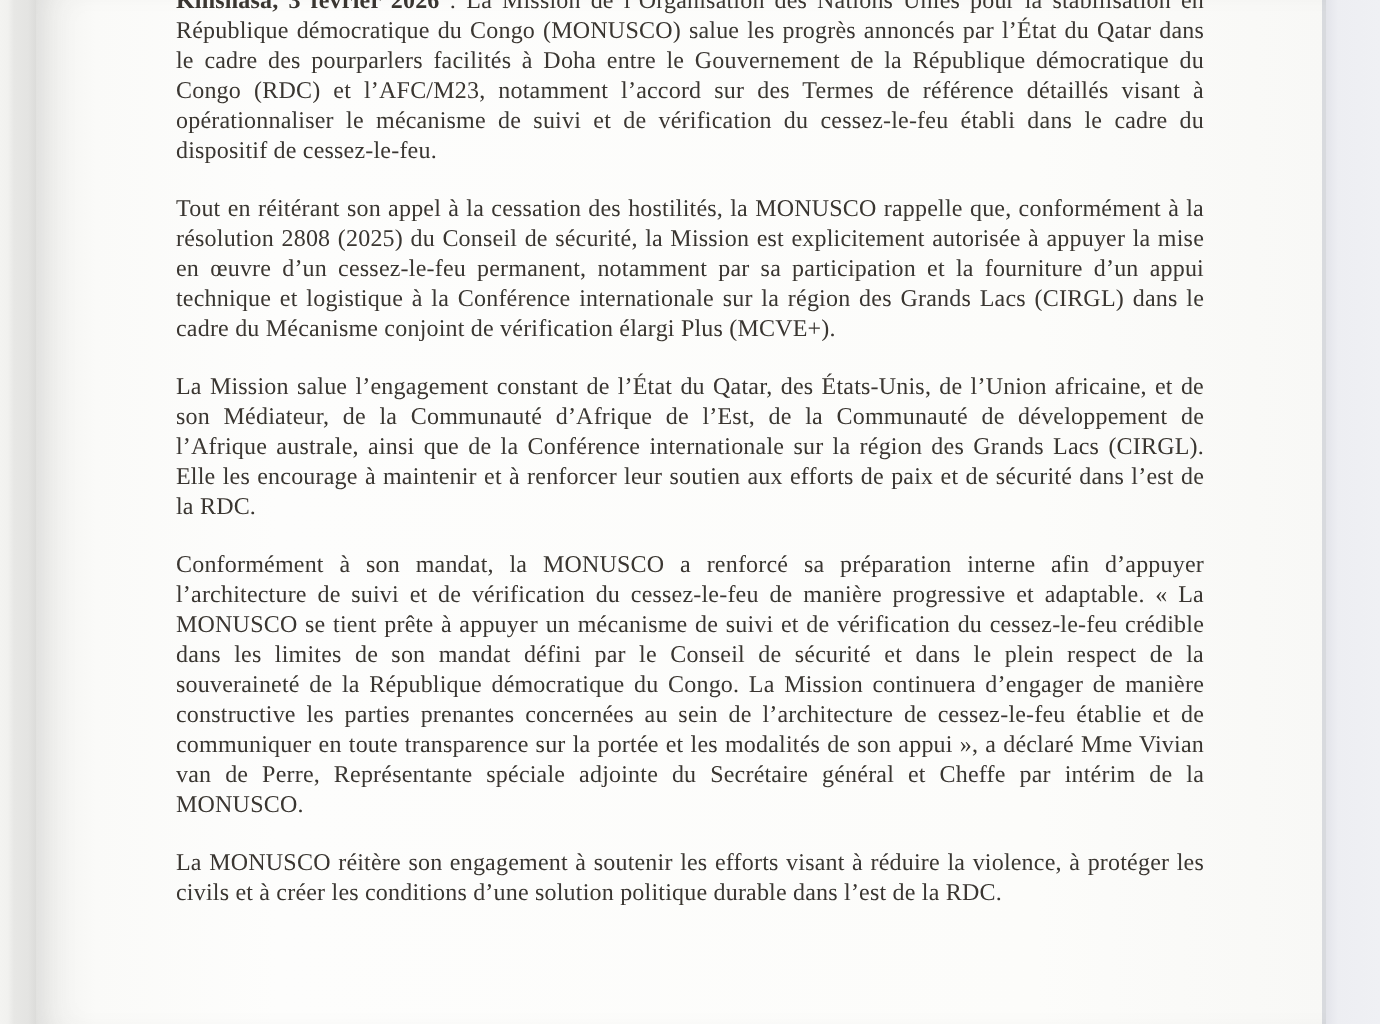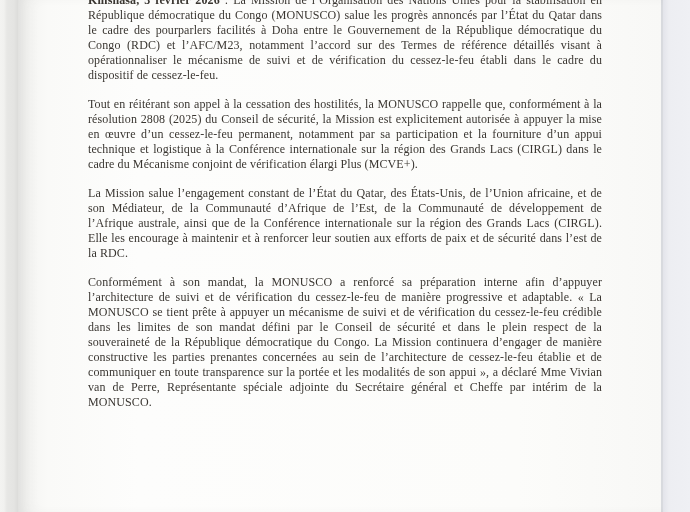--- a/index.html
+++ b/index.html
@@ -59,16 +59,17 @@
 <body>
 
 <div class="scene">
   <div class="strip-left"></div>
   <div class="paper">
     <div class="text-block">
       <p><strong class="dateline">Kinshasa, 3 février 2026</strong><span> : </span><span>La Mission de l’Organisation des Nations Unies pour la stabilisation en République démocratique du Congo (MONUSCO) salue les progrès annoncés par l’État du Qatar dans le cadre des pourparlers facilités à Doha entre le Gouvernement de la République démocratique du Congo (RDC) et l’AFC/M23, notamment l’accord sur des Termes de référence détaillés visant à opérationnaliser le mécanisme de suivi et de vérification du cessez-le-feu établi dans le cadre du dispositif de cessez-le-feu.</span></p>
       <p>Tout en réitérant son appel à la cessation des hostilités, la MONUSCO rappelle que, conformément à la résolution 2808 (2025) du Conseil de sécurité, la Mission est explicitement autorisée à appuyer la mise en œuvre d’un cessez-le-feu permanent, notamment par sa participation et la fourniture d’un appui technique et logistique à la Conférence internationale sur la région des Grands Lacs (CIRGL) dans le cadre du Mécanisme conjoint de vérification élargi Plus (MCVE+).</p>
       <p>La Mission salue l’engagement constant de l’État du Qatar, des États-Unis, de l’Union africaine, et de son Médiateur, de la Communauté d’Afrique de l’Est, de la Communauté de développement de l’Afrique australe, ainsi que de la Conférence internationale sur la région des Grands Lacs (CIRGL). Elle les encourage à maintenir et à renforcer leur soutien aux efforts de paix et de sécurité dans l’est de la RDC.</p>
       <p>Conformément à son mandat, la MONUSCO a renforcé sa préparation interne afin d’appuyer l’architecture de suivi et de vérification du cessez-le-feu de manière progressive et adaptable. « La MONUSCO se tient prête à appuyer un mécanisme de suivi et de vérification du cessez-le-feu crédible dans les limites de son mandat défini par le Conseil de sécurité et dans le plein respect de la souveraineté de la République démocratique du Congo. La Mission continuera d’engager de manière constructive les parties prenantes concernées au sein de l’architecture de cessez-le-feu établie et de communiquer en toute transparence sur la portée et les modalités de son appui », a déclaré Mme Vivian van de Perre, Représentante spéciale adjointe du Secrétaire général et Cheffe par intérim de la MONUSCO.</p>
+      <p>La MONUSCO réitère son engagement à soutenir les efforts visant à réduire la violence, à protéger les civils et à créer les conditions d’une solution politique durable dans l’est de la RDC.</p>
     </div>
   </div>
   <div class="strip-right"></div>
 </div>
 
 </body></html>

